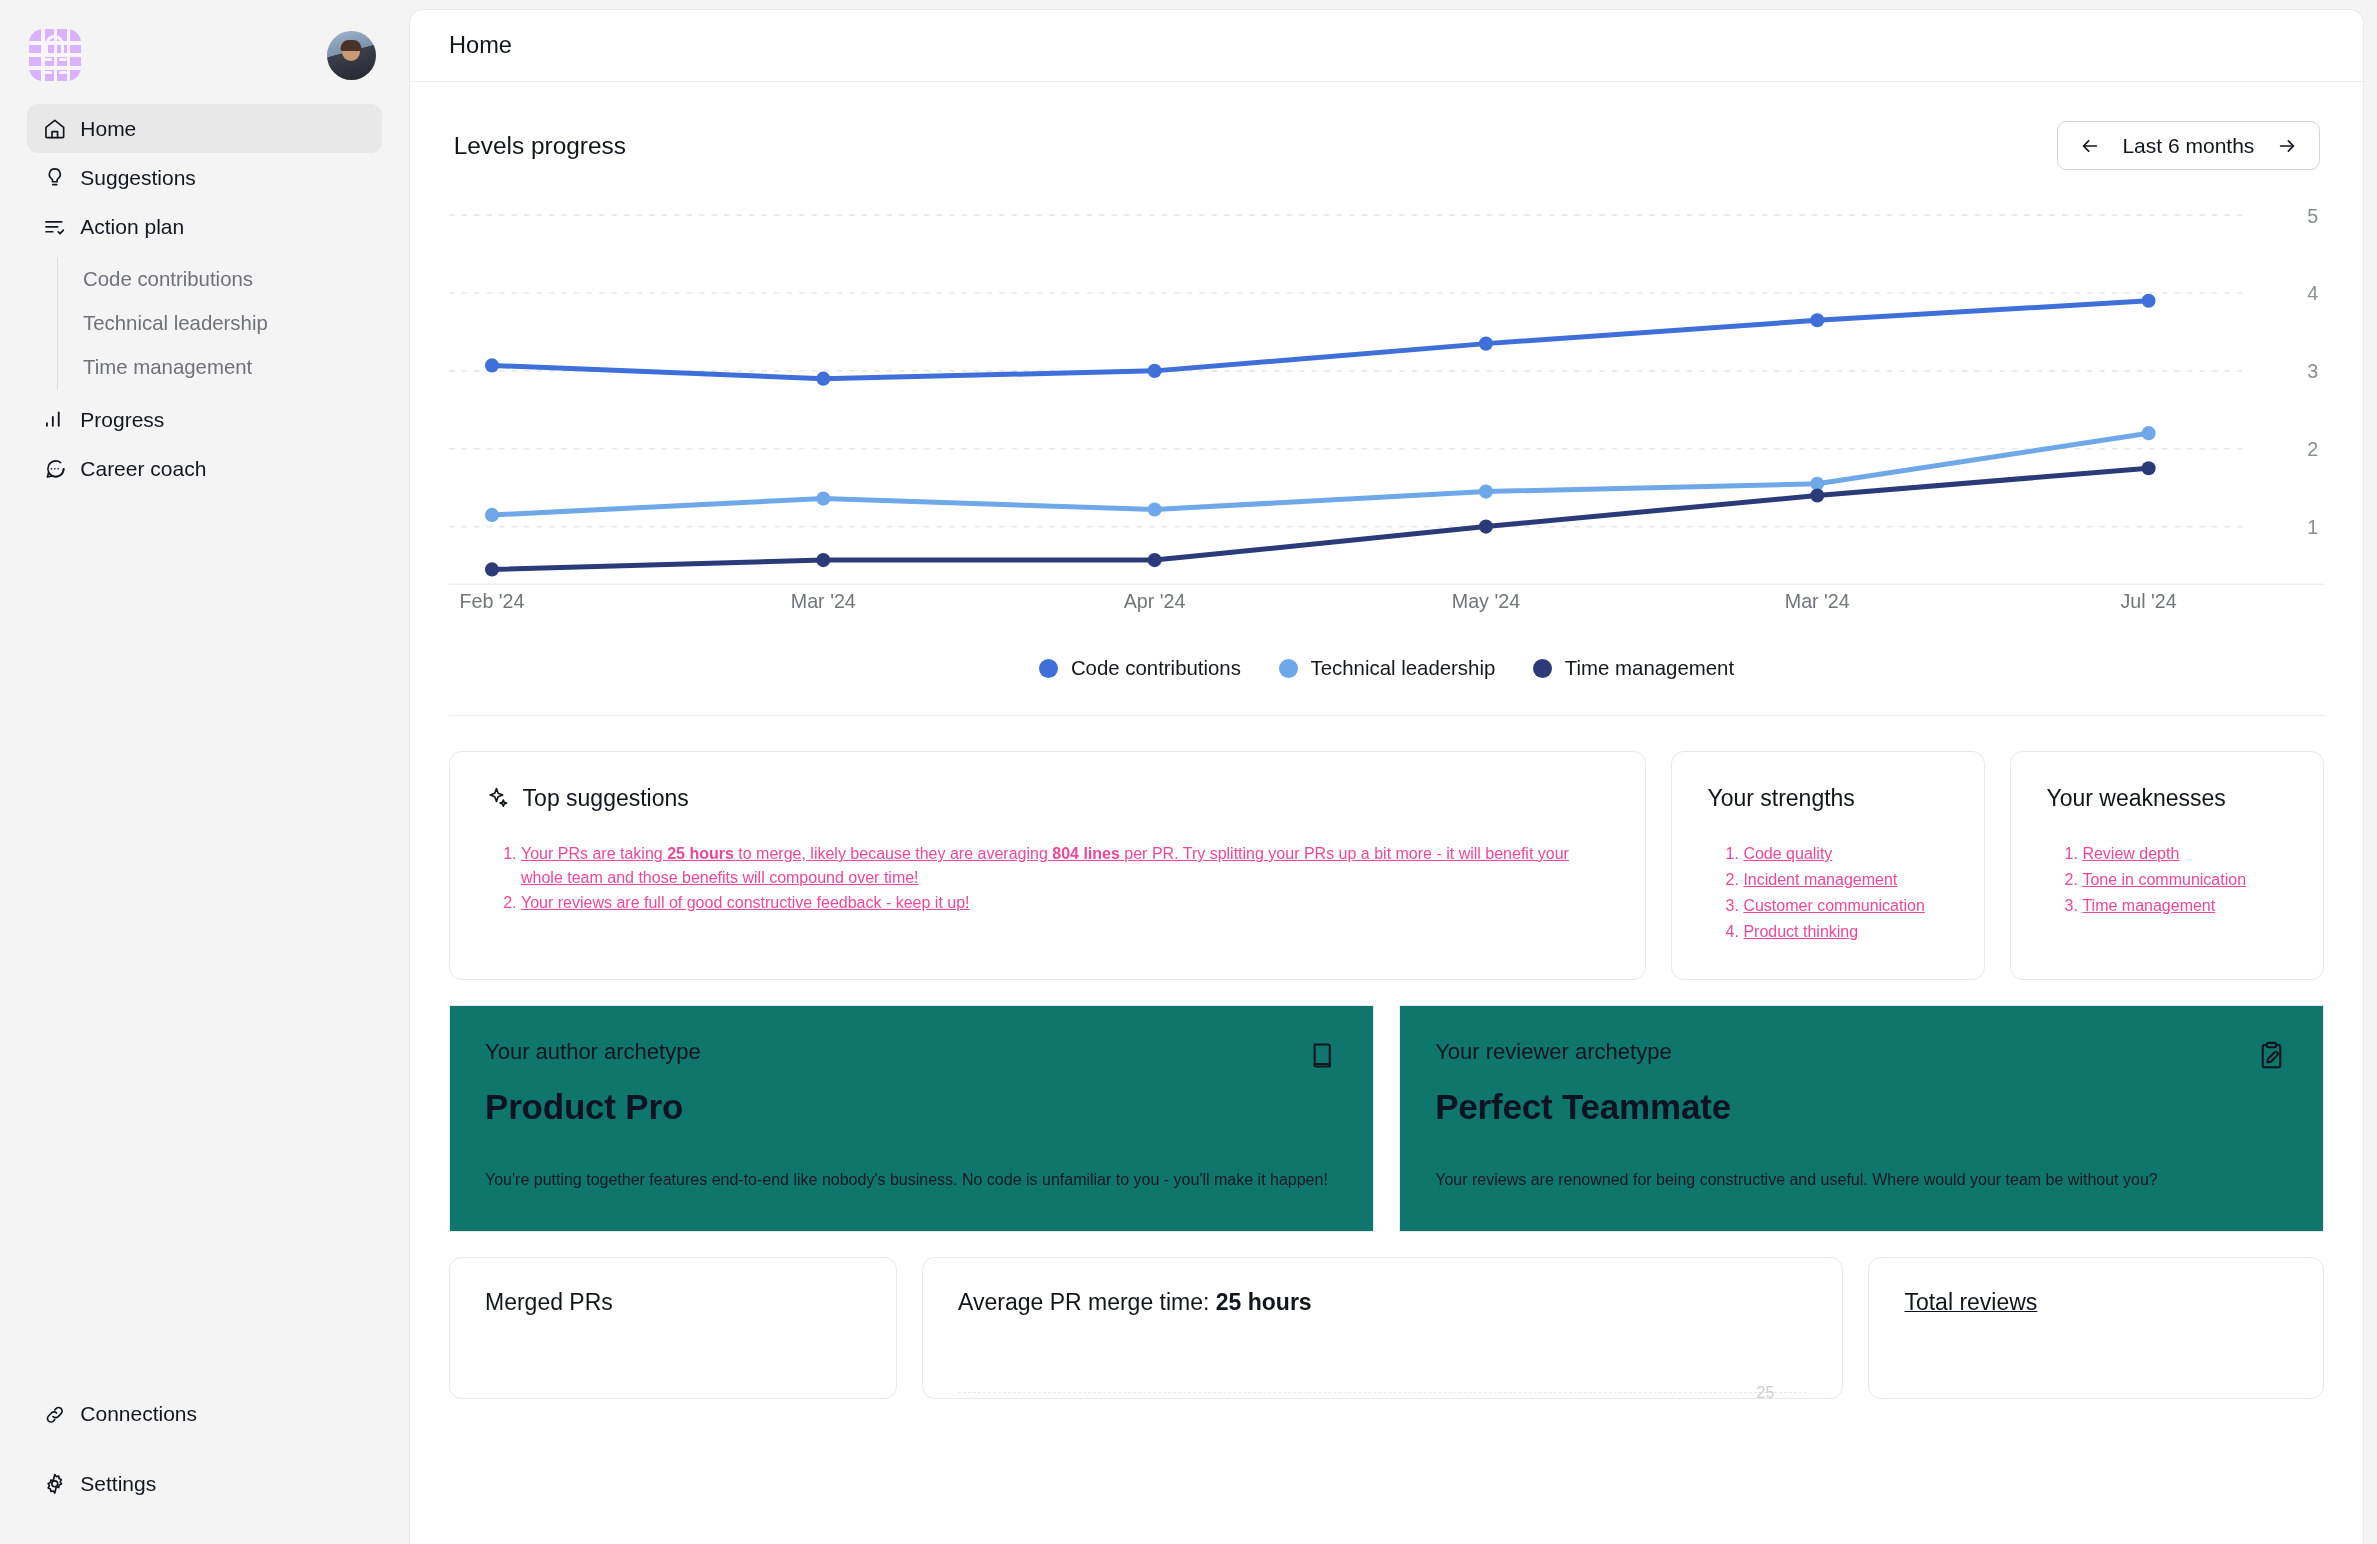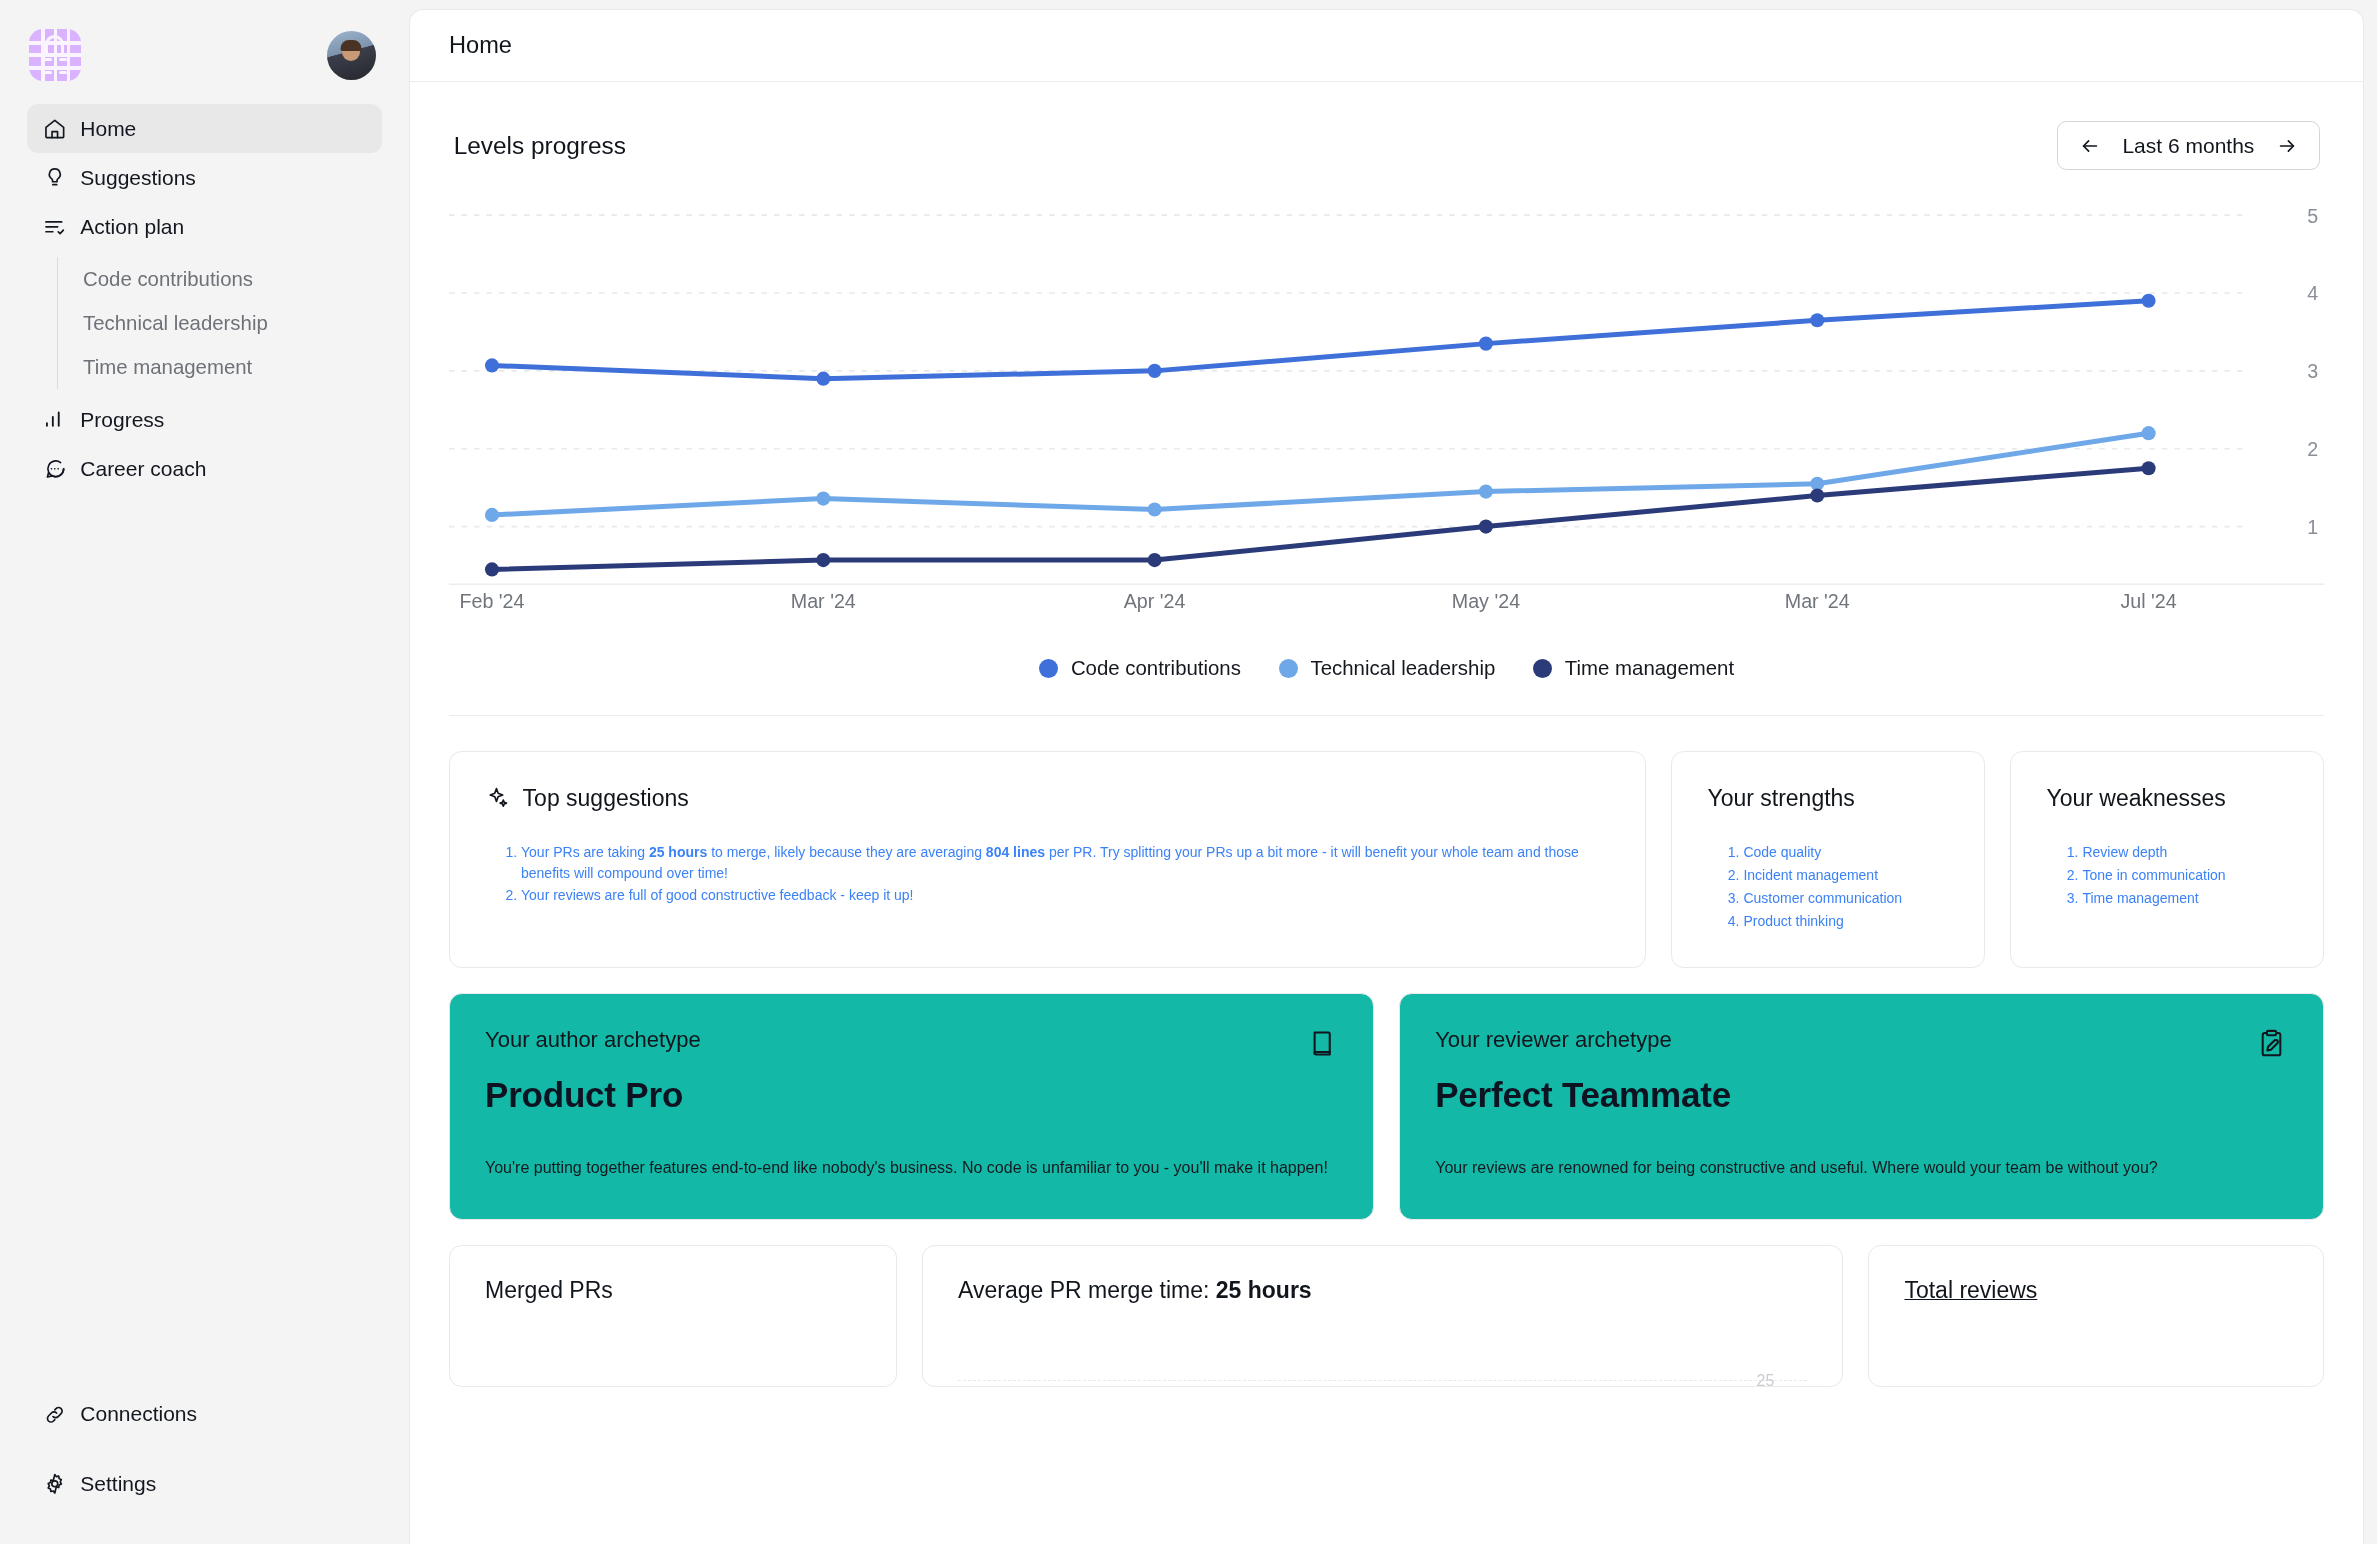--- a/index.html
+++ b/index.html
@@ -136,27 +136,27 @@
   
   .cards-row { display: flex; gap: 25px; margin-top: 35px; align-items: stretch; }
   .card {
     background: #fff; border: 0.8px solid #e9e9e9; border-radius: 12.6px;
     padding: 33px 35px;
   }
   .card-title { font-size: 23px; color: #11151c; display: flex; gap: 12.6px; }
   .card-title-row { display: flex; align-items: flex-start; justify-content: space-between; }
   .sparkle { width: 25px; height: 25px; flex: 0 0 25px; }
   ol.list { margin: 30px 0 0 0; padding-left: 36px; }
-  ol.list li { font-size: 14px; line-height: 1.52; color: #3b82f6; }
+  ol.list li { font-size: 16px; line-height: 1.52; color: #ec4899; text-decoration: underline; }
   ol.list.tight li { margin-bottom: 1.6px; }
   .suggestion-card { flex: 1 1 0; min-width: 0; }
   .sw-card { flex: 0 0 314px; }
 
   .arch-row { display: flex; gap: 25px; margin-top: 25px; align-items: stretch; }
-  .arch-card { flex: 1 1 0; min-width: 0; background:#14b8a6; border:0.8px solid #e9e9e9; border-radius:13px; padding: 33px 35px 38px 35px; }
+  .arch-card { flex: 1 1 0; min-width: 0; background:#0f766e; border:0.8px solid #e9e9e9; border-radius:1px; padding: 33px 35px 38px 35px; }
   .arch-label { font-size: 22px; color: #11151c; }
   .arch-name { font-size: 35px; font-weight: 700; margin-top: 15.7px; color: #0d1321; letter-spacing: -0.2px; }
   .arch-desc { font-size: 16px; line-height: 1.52; margin-top: 41px; color: #15191f; }
   .arch-icon { width: 33px; height: 33px; flex: 0 0 33px; }
 
   .stats-row { display: flex; gap: 25px; margin-top: 25px; align-items: stretch; }
   .stat-card { background:#fff; border:0.8px solid #e9e9e9; border-radius:12.6px; padding: 31px 35px; position: relative; min-height: 142px; }
   .stat-merged { flex: 0 0 448px; }
   .stat-mid { flex: 1 1 0; min-width: 0; }
   .stat-reviews { flex: 0 0 456px; text-decoration: underline; }

